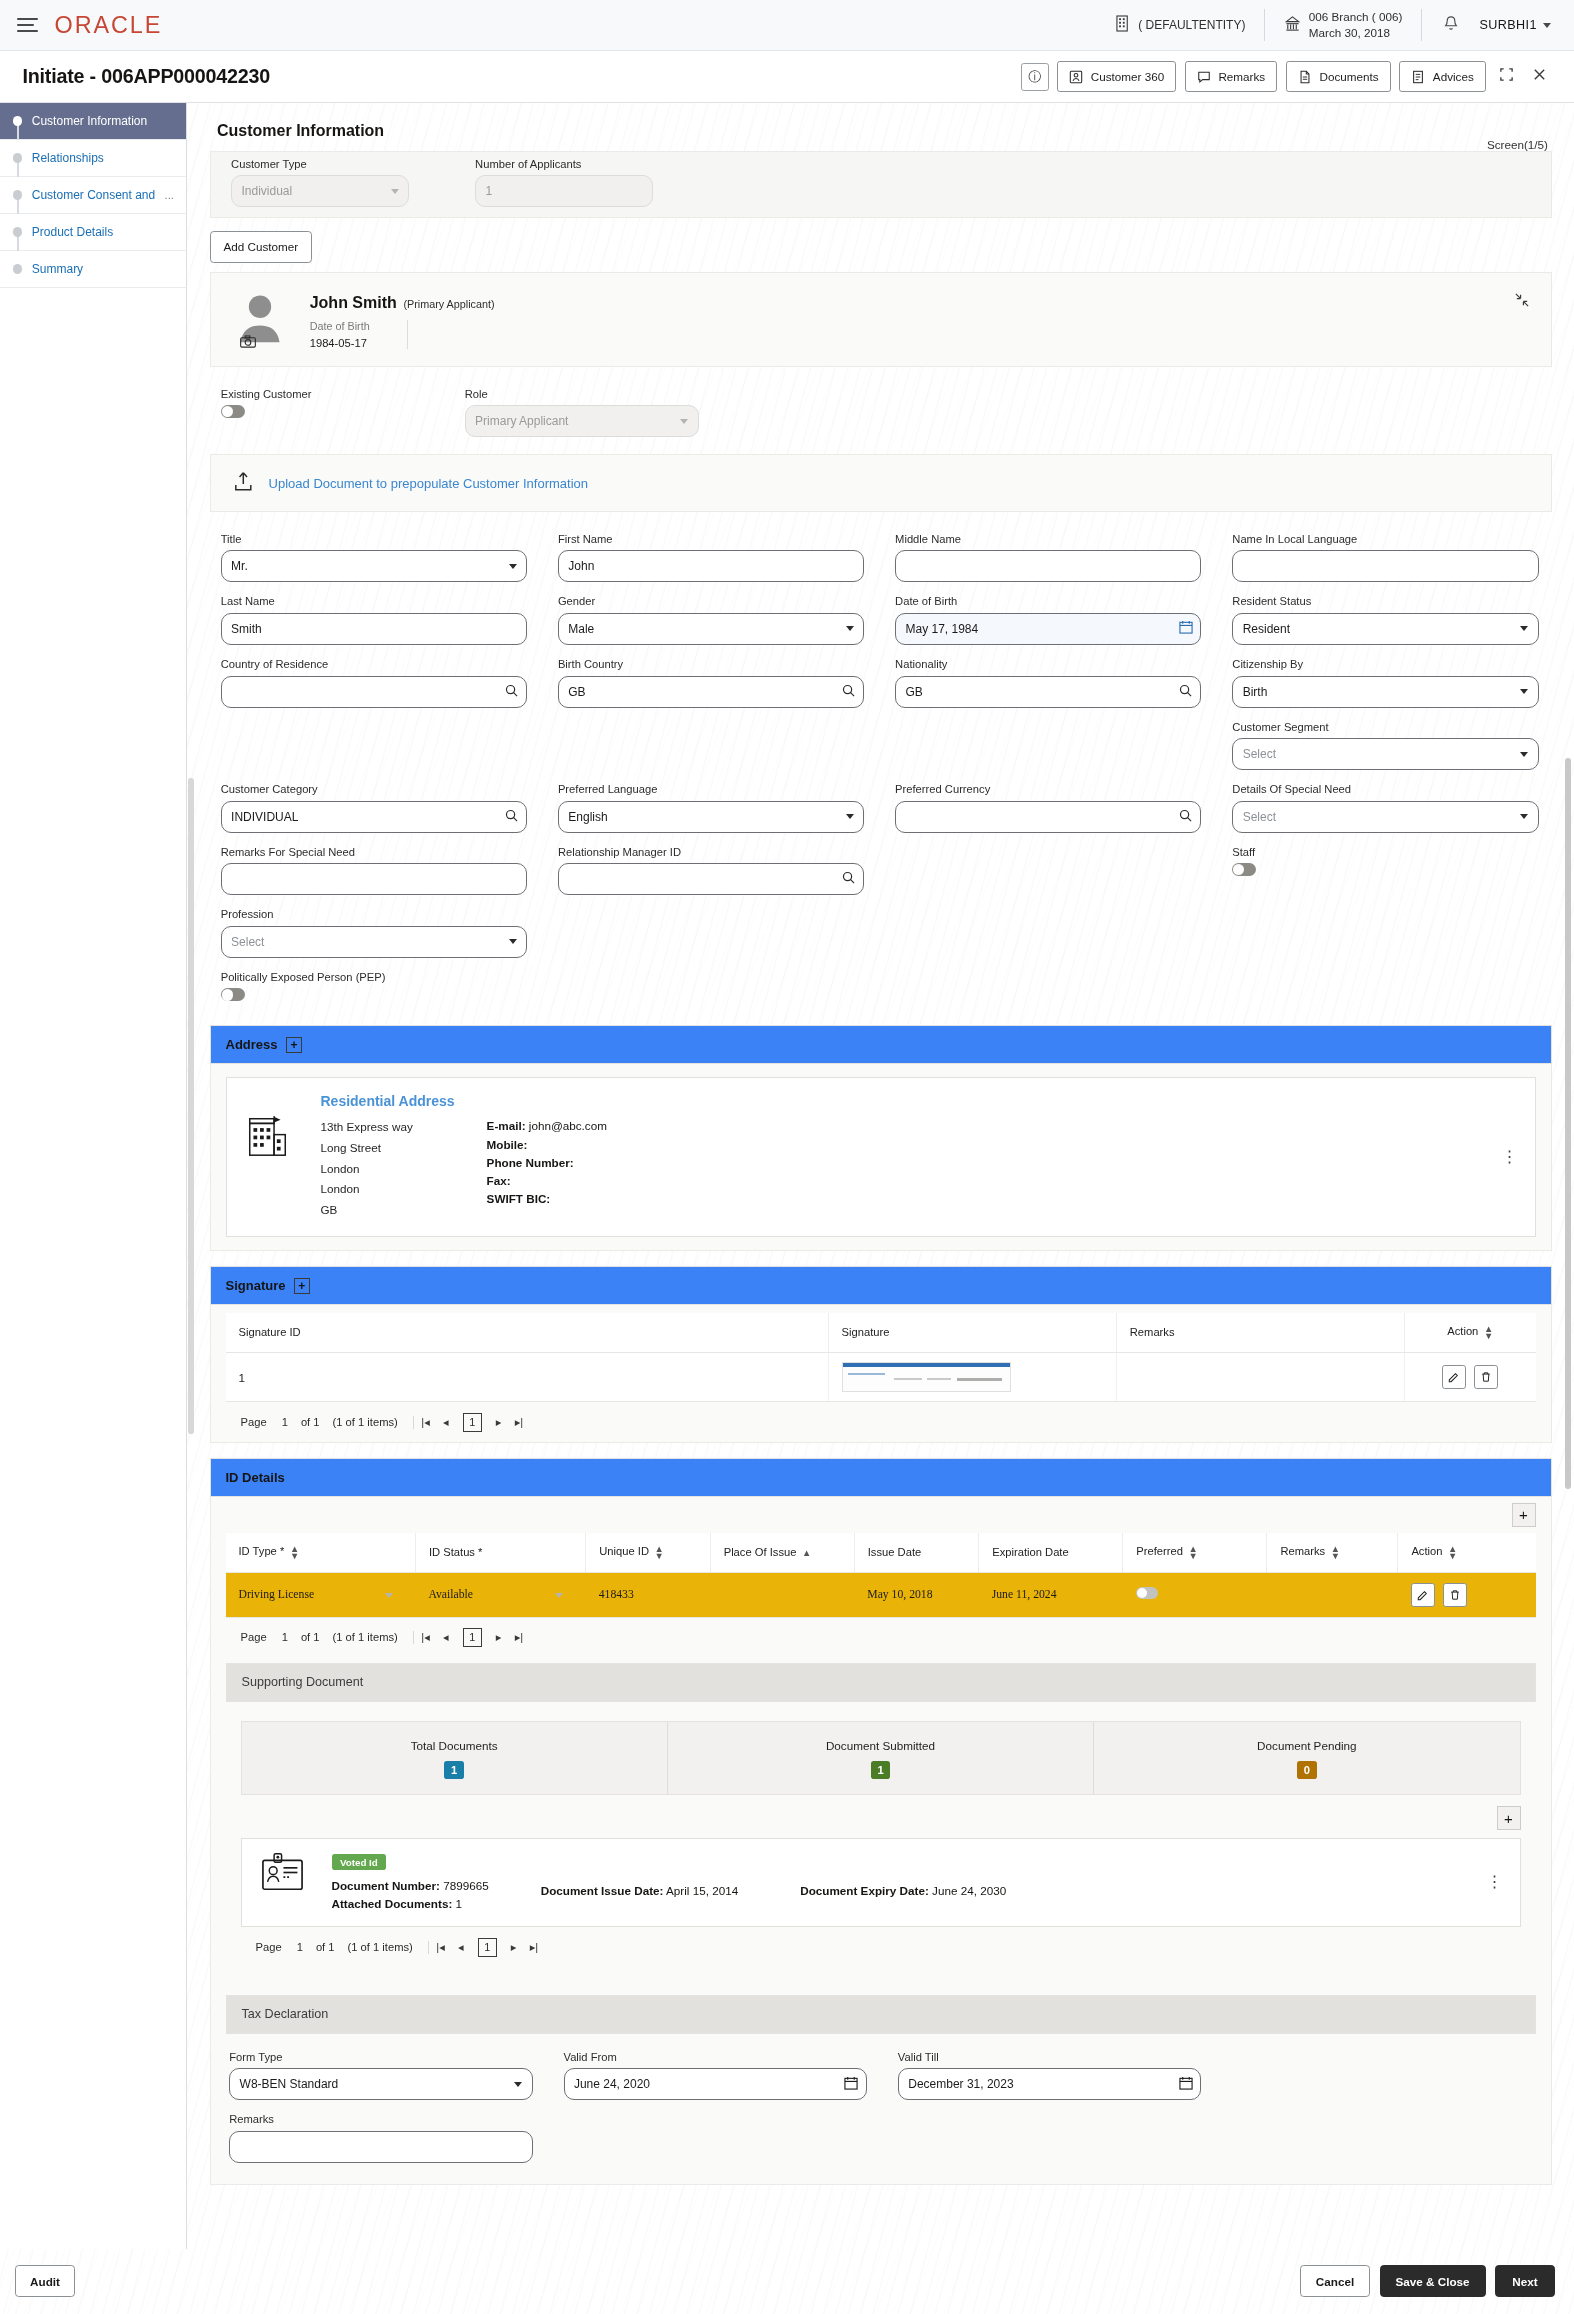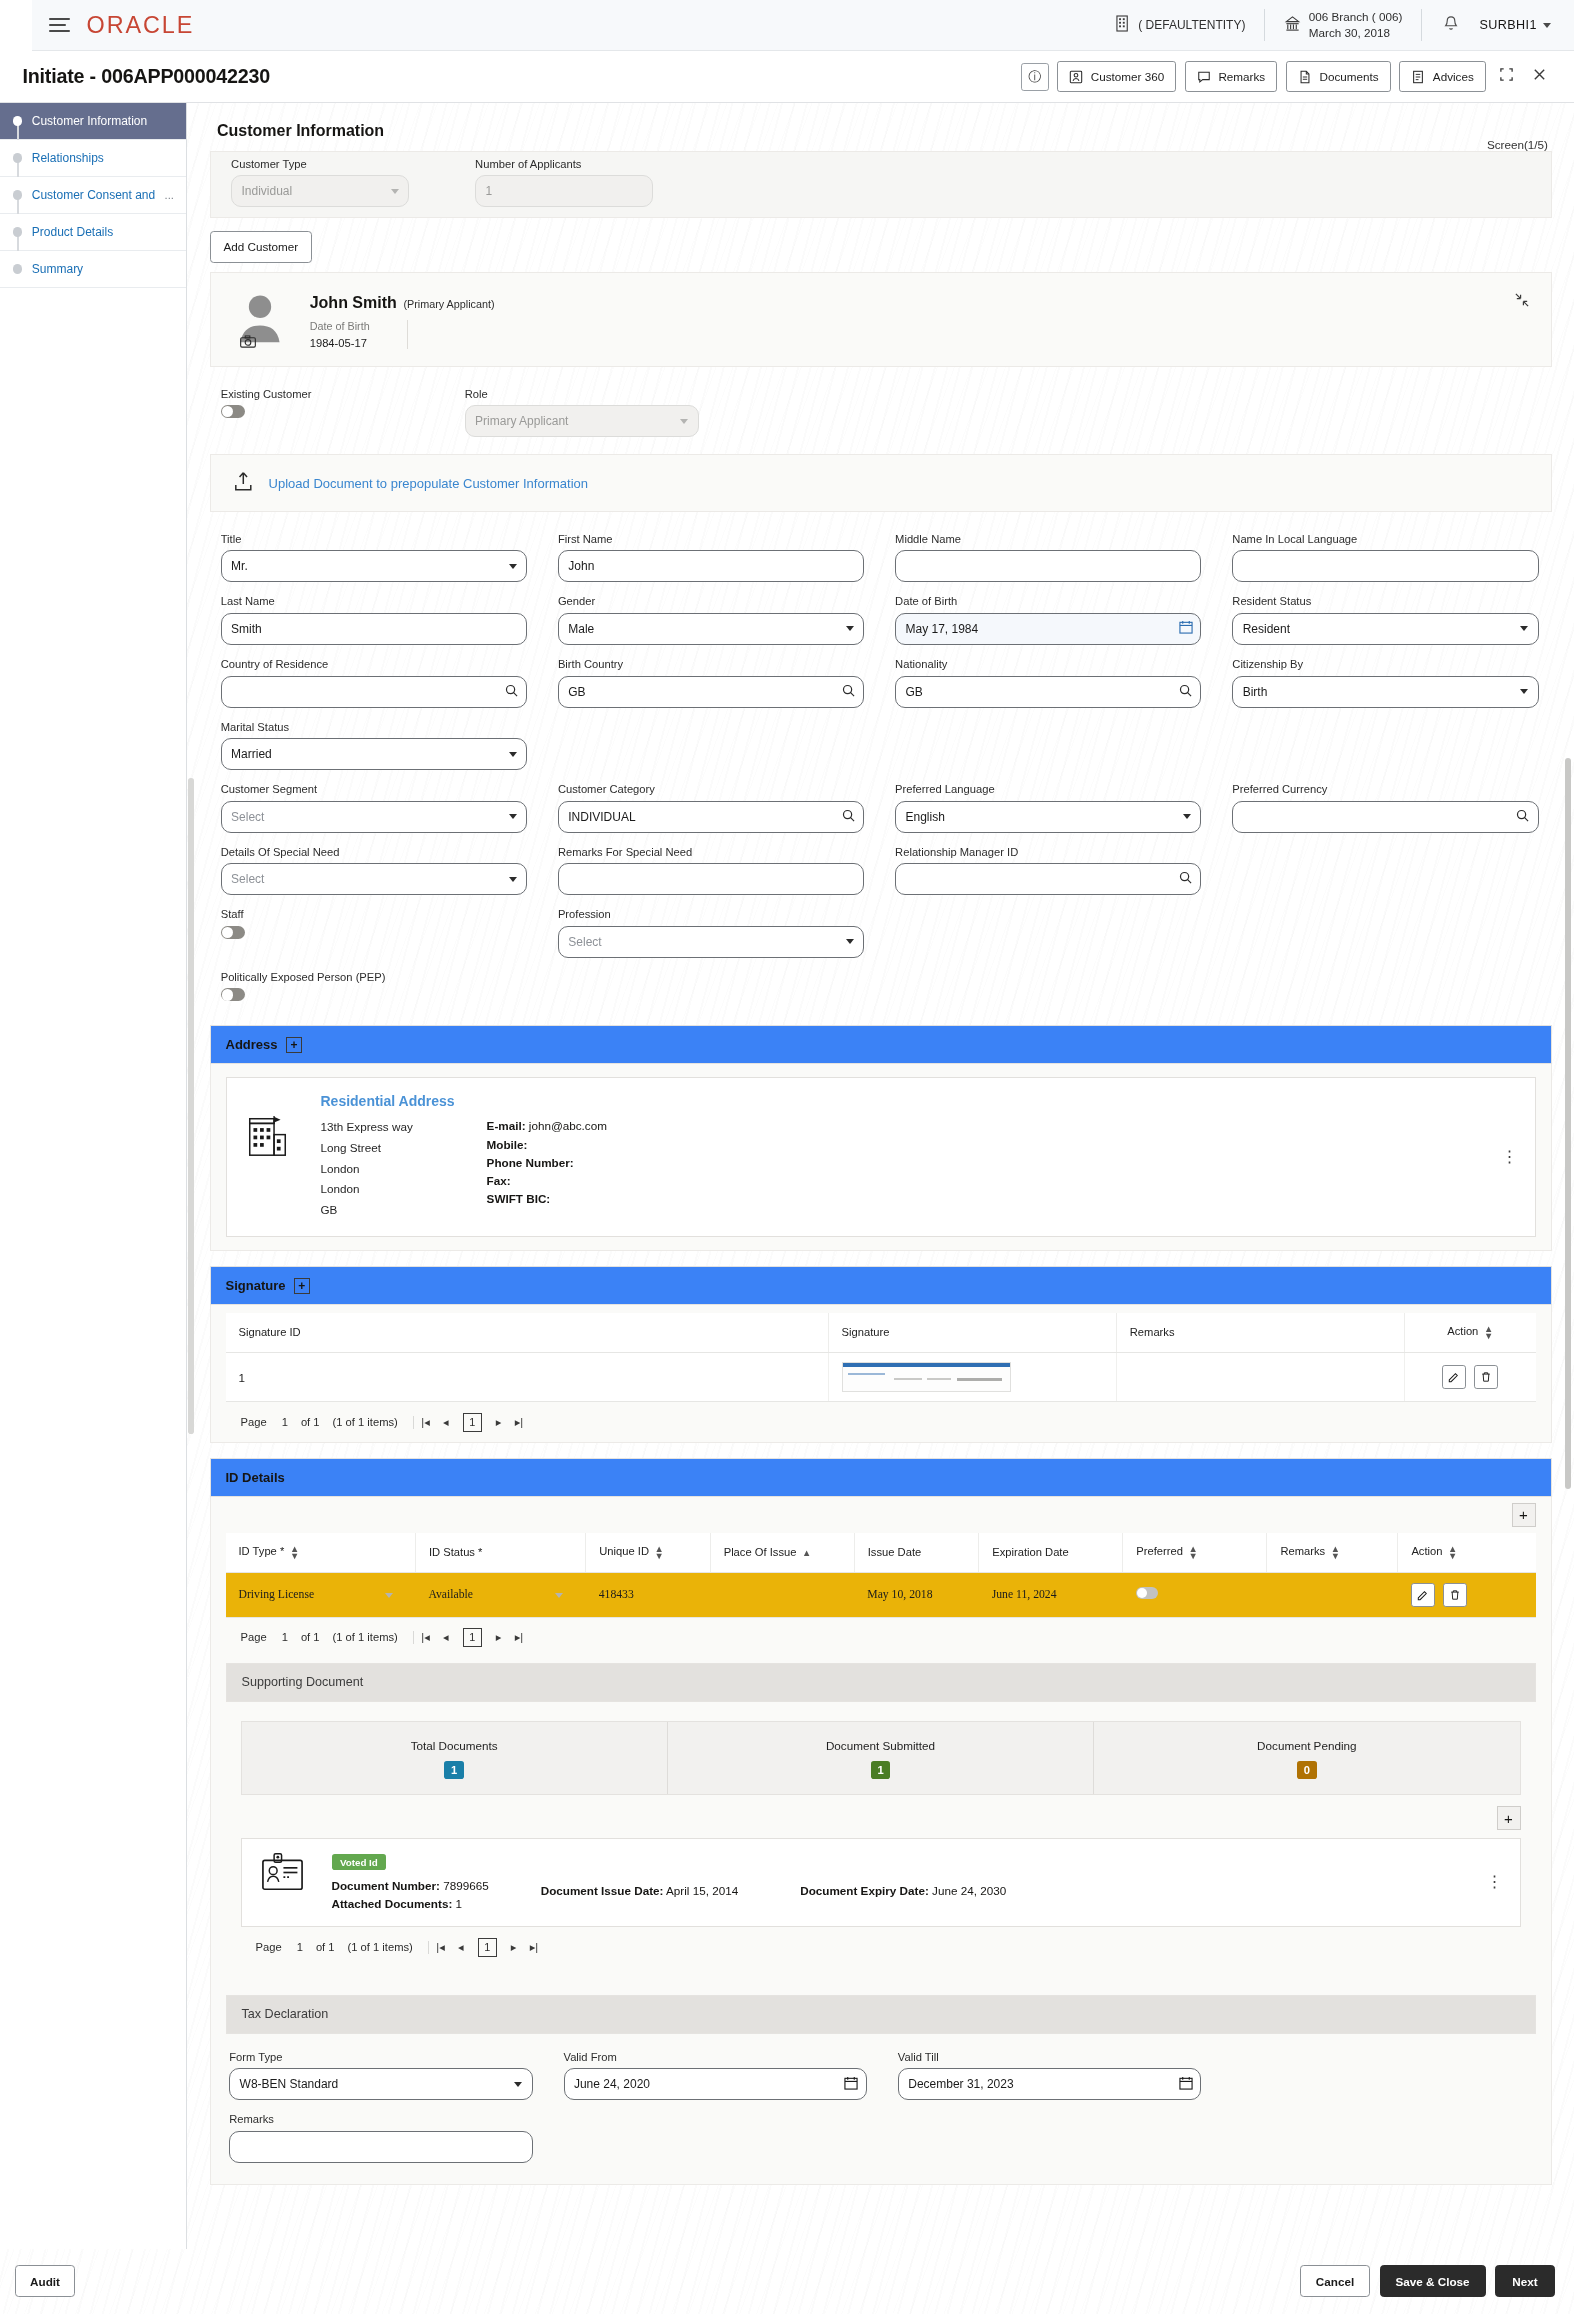--- a/index.html
+++ b/index.html
@@ -8,21 +8,21 @@
     font-family: "Liberation Sans", sans-serif;
     background: #ffffff;
     color: #161513;
     overflow: hidden;
   }
   .app { position: relative; width: 1574px; height: 2314px; background:#fff; }
 
   
   .topbar {
     height: 51px; background: #f7f9fb; border-bottom: 0.9px solid #e4e7ea;
-    display: flex; align-items: center; padding: 0 17px; gap: 17px; margin-left: 32px;
+    display: flex; align-items: center; padding: 0 17px; gap: 17px;
   }
   .hamburger { width: 20.6px; display:flex; flex-direction:column; gap:3.7px; cursor:pointer; }
   .hamburger i { display:block; height:1.9px; background:#4a4a4a; border-radius:0.9px;}
   .hamburger i:nth-child(2){ width:17px; }
   .hamburger i:nth-child(3){ width:20.6px; }
   .oracle-logo { font-size: 23.4px; letter-spacing: 1.9px; color:#C74634; font-weight: 400;
      font-family:"Liberation Sans", sans-serif; }
   .topbar-right { margin-left:auto; display:flex; align-items:center; gap:0; }
   .tb-item { display:flex; align-items:center; gap:7.5px; padding: 0 19px; font-size:12px; color:#2f2f2f; }
   .tb-sep { width:0.9px; height:32px; background:#d5dade; }
@@ -475,27 +475,20 @@
         </div>
       </div>
       <div class="field">
         <label class="flabel">Citizenship By</label>
         <div class="inp">
           <span>Birth</span>
           <span class="sel-caret"></span>
         </div>
       </div>
 
-      <div class="field">
-        <label class="flabel">Marital Status</label>
-        <div class="inp">
-          <span>Married</span>
-          <span class="sel-caret"></span>
-        </div>
-      </div>
       <div></div>
         <div></div>
         <div></div>
 
       <div class="field">
         <label class="flabel">Customer Segment</label>
         <div class="inp">
           <span class="ph">Select</span>
           <span class="sel-caret"></span>
         </div>

